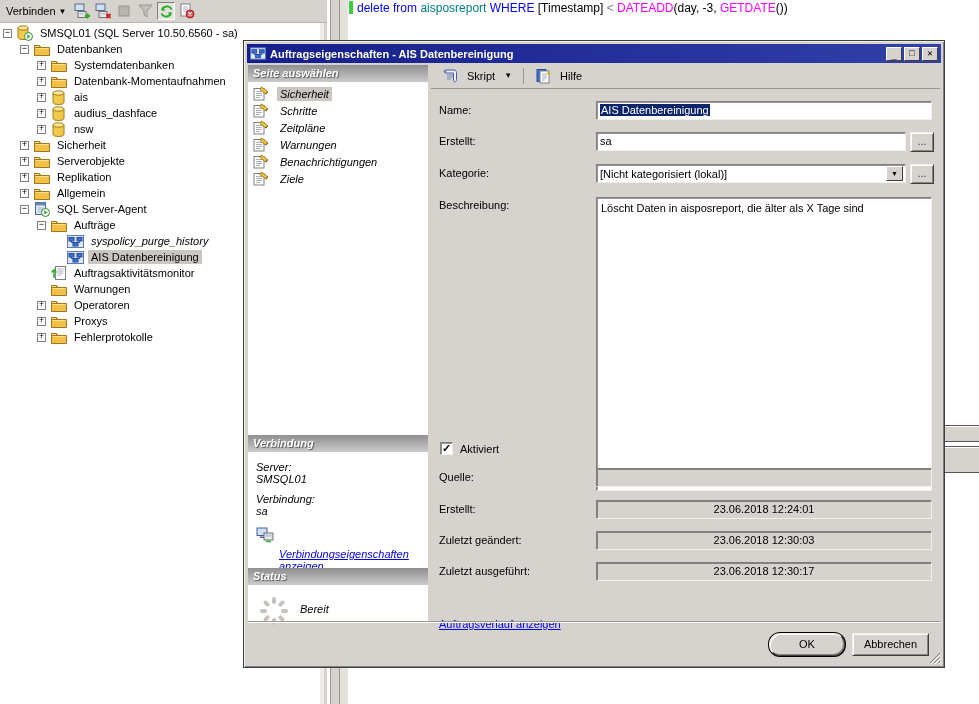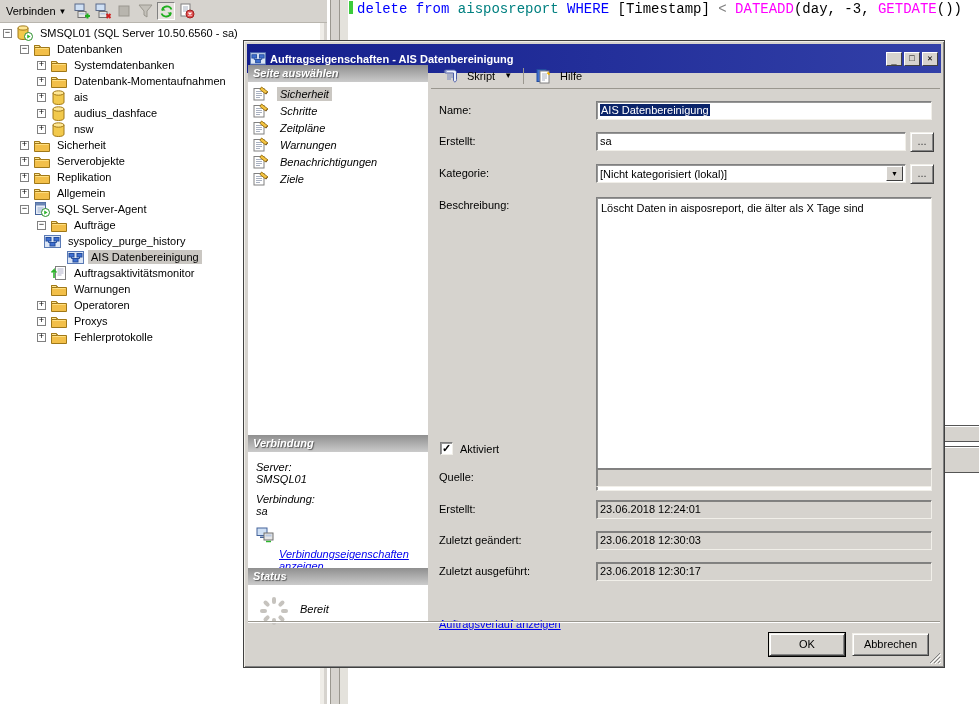--- a/index.html
+++ b/index.html
@@ -24,31 +24,31 @@
   .t-ico { width:17px; height:16px; margin-right:4px; display:flex; align-items:center; justify-content:center; flex:0 0 17px; }
   .t-label { padding:1px 3px; }
   .t-label.sel { background:#cac7c2; }
 
   
   .v-split { position:absolute; left:330px; top:0; width:10px; height:704px; background:#d6d3ce;
     border-left:1px solid #9a978f; border-right:1px solid #9a978f; }
   .editor { position:absolute; left:340px; top:0; right:0; height:704px; background:#fff; }
   .ed-margin { position:absolute; left:0; top:0; width:8px; height:704px; background:#e4e2dc; }
   .change-bar { position:absolute; left:9px; top:1px; width:4px; height:13px; background:#3ccb3c; }
-  .query { position:absolute; left:17px; top:1px; font-family:Liberation Mono, monospace;
-    font-size:14px; white-space:pre; }
+  .query { position:absolute; left:17px; top:1px; font-family:Liberation Sans, sans-serif;
+    font-size:12px; white-space:pre; }
   .rbar { position:absolute; left:945px; right:0; background:#d6d3ce;
     border-top:1px solid #555; border-bottom:1px solid #555; box-shadow: inset 0 1px 0 #fff; }
   .rbar1 { top:425px; height:17px; }
   .rbar2 { top:446px; height:27px; }
 
   
   .dialog { position:absolute; left:243px; top:40px; width:702px; height:628px; background:#d6d3ce;
     border:1px solid #404040; box-shadow: inset 1px 1px 0 #f1efe9, inset -1px -1px 0 #808080; }
-  .titlebar { position:absolute; left:3px; top:3px; right:3px; height:29px;
+  .titlebar { position:absolute; left:3px; top:3px; right:3px; height:19px;
     background:linear-gradient(90deg,#141e8c,#3240a8); color:#fff; font-weight:bold;
     display:flex; align-items:center; padding:0 3px; gap:4px; }
   .title-text { flex:1; overflow:hidden; white-space:nowrap; }
   .winbtns { display:flex; gap:2px; }
   .winbtn { width:16px; height:14px; background:#d6d3ce; border:1px solid; border-color:#fff #404040 #404040 #fff;
     display:flex; align-items:center; justify-content:center; font-size:9px; font-weight:bold; color:#000;
     font-family:"Liberation Mono",monospace; }
   .left-pane { position:absolute; left:4px; top:24px; width:180px; height:558px; background:#fff;font-style:italic; }
   .sect-h { background:linear-gradient(#8f8f8f,#cbcbcb); color:#fff; font-weight:bold;
     padding:2px 5px; height:17px; text-shadow:1px 1px 1px #5a5a5a; }
@@ -63,40 +63,40 @@
 
   .main-toolbar { position:absolute; left:187px; top:22px; right:4px; height:26px;
     border-bottom:1px solid #9a978f; display:flex; align-items:center; padding-left:7px; gap:4px; }
   .mtb-btn { display:flex; align-items:center; gap:9px; padding:2px 4px; }
   .mtb-sep { width:1px; height:16px; background:#9a978f; margin:0 3px; }
 
   .main-area { position:absolute; left:187px; top:48px; right:4px; bottom:46px; background:#d6d3ce; }
   .f-label { position:absolute; left:8px; }
   .field { position:absolute; background:#fff; border:1px solid; border-color:#808080 #f1efe9 #f1efe9 #808080;
     box-shadow: inset 1px 1px 0 rgba(64,64,64,.55); padding:2px 3px; height:19px; white-space:nowrap; overflow:hidden; }
-  .field.gray { background:#d6d3ce; }
+  .field.gray { background:#d6d3ce;text-align:center; }
   .sel-text { background:#0b246a; color:#fff; padding:0 1px; }
   .dots-btn { position:absolute; width:24px; height:20px; background:#d6d3ce; border:1px solid;
     border-color:#f1efe9 #404040 #404040 #f1efe9; box-shadow: inset 1px 1px 0 #fff, inset -1px -1px 0 #868686;
     text-align:center; line-height:16px; color:#404040; }
   .combo { display:flex; align-items:center; }
   .combo .val { flex:1; overflow:hidden; white-space:nowrap; }
   .combo-arrow { width:17px; height:15px; margin:-1px -1px 0 0; background:#d6d3ce; border:1px solid;
     border-color:#fff #404040 #404040 #fff; display:flex; align-items:center; justify-content:center; font-size:7px; }
   .textarea { position:absolute; background:#fff; border:1px solid; border-color:#808080 #f1efe9 #f1efe9 #808080;
     box-shadow: inset 1px 1px 0 rgba(64,64,64,.55); padding:3px 4px; line-height:14px; }
   .checkbox { position:absolute; width:13px; height:13px; background:#fff; border:1px solid;
     border-color:#808080 #f1efe9 #f1efe9 #808080; box-shadow: inset 1px 1px 0 rgba(64,64,64,.55);
     display:flex; align-items:center; justify-content:center; font-size:11px; font-weight:bold; }
   .btm-sep { position:absolute; left:4px; right:4px; bottom:44px; height:2px;
     border-top:1px solid #9a978f; border-bottom:1px solid #fff; }
   .dlg-btn { position:absolute; height:23px; background:#d6d3ce; border:1px solid;
     border-color:#f1efe9 #404040 #404040 #f1efe9; box-shadow: inset 1px 1px 0 #fff, inset -1px -1px 0 #868686;
     text-align:center; line-height:21px; }
-  .dlg-btn.default { box-shadow: 0 0 0 1px #000, inset 1px 1px 0 #fff, inset -1px -1px 0 #868686; }
+  .dlg-btn.default { box-shadow: 0 0 0 1px #000, inset 1px 1px 0 #fff, inset -1px -1px 0 #868686; border-radius: 11px; }
   .grip { position:absolute; right:3px; bottom:3px; width:13px; height:13px; }
 </style>
 </head>
 <body>
 
 <div id="root">
 
   <div class="oe-toolbar">
     <div class="tb-btn">
       <span>Verbinden</span>
@@ -283,21 +283,21 @@
           <span class="expander">−</span>
           <span class="t-ico">
             <svg width="16" height="13" viewBox="0 0 16 13">
               <path d="M0.5 2.5h5l1.5 2h8.5v8h-15z" fill="#f2bf49" stroke="#a07818"></path>
               <path d="M0.5 4.5h6l-1.5-2h-4.5z" fill="#ffe793" stroke="#a07818"></path>
               <path d="M1.5 5.5h13" stroke="#ffdf80"></path>
             </svg>
           </span>
           <span class="t-label">Aufträge</span>
         </div>
-        <div class="tree-row" style="padding-left: 31px;">
+        <div class="tree-row" style="padding-left: 54px; font-style: italic;">
           <span class="exp-spacer"></span>
           <span class="t-ico">
             <svg width="17" height="13" viewBox="0 0 17 13">
               <rect x="0.5" y="0.5" width="16" height="12" fill="#dce6f5" stroke="#5a7ab5"></rect>
               <rect x="2" y="2.5" width="5" height="3.5" fill="#3f6fd0" stroke="#234d9e"></rect>
               <rect x="10" y="2.5" width="5" height="3.5" fill="#3f6fd0" stroke="#234d9e"></rect>
               <rect x="6" y="7.5" width="5" height="3.5" fill="#3f6fd0" stroke="#234d9e"></rect>
               <path d="M4.5 6v1.5h4M12.5 6v1.5h-4" stroke="#234d9e" fill="none"></path>
             </svg>
           </span>

